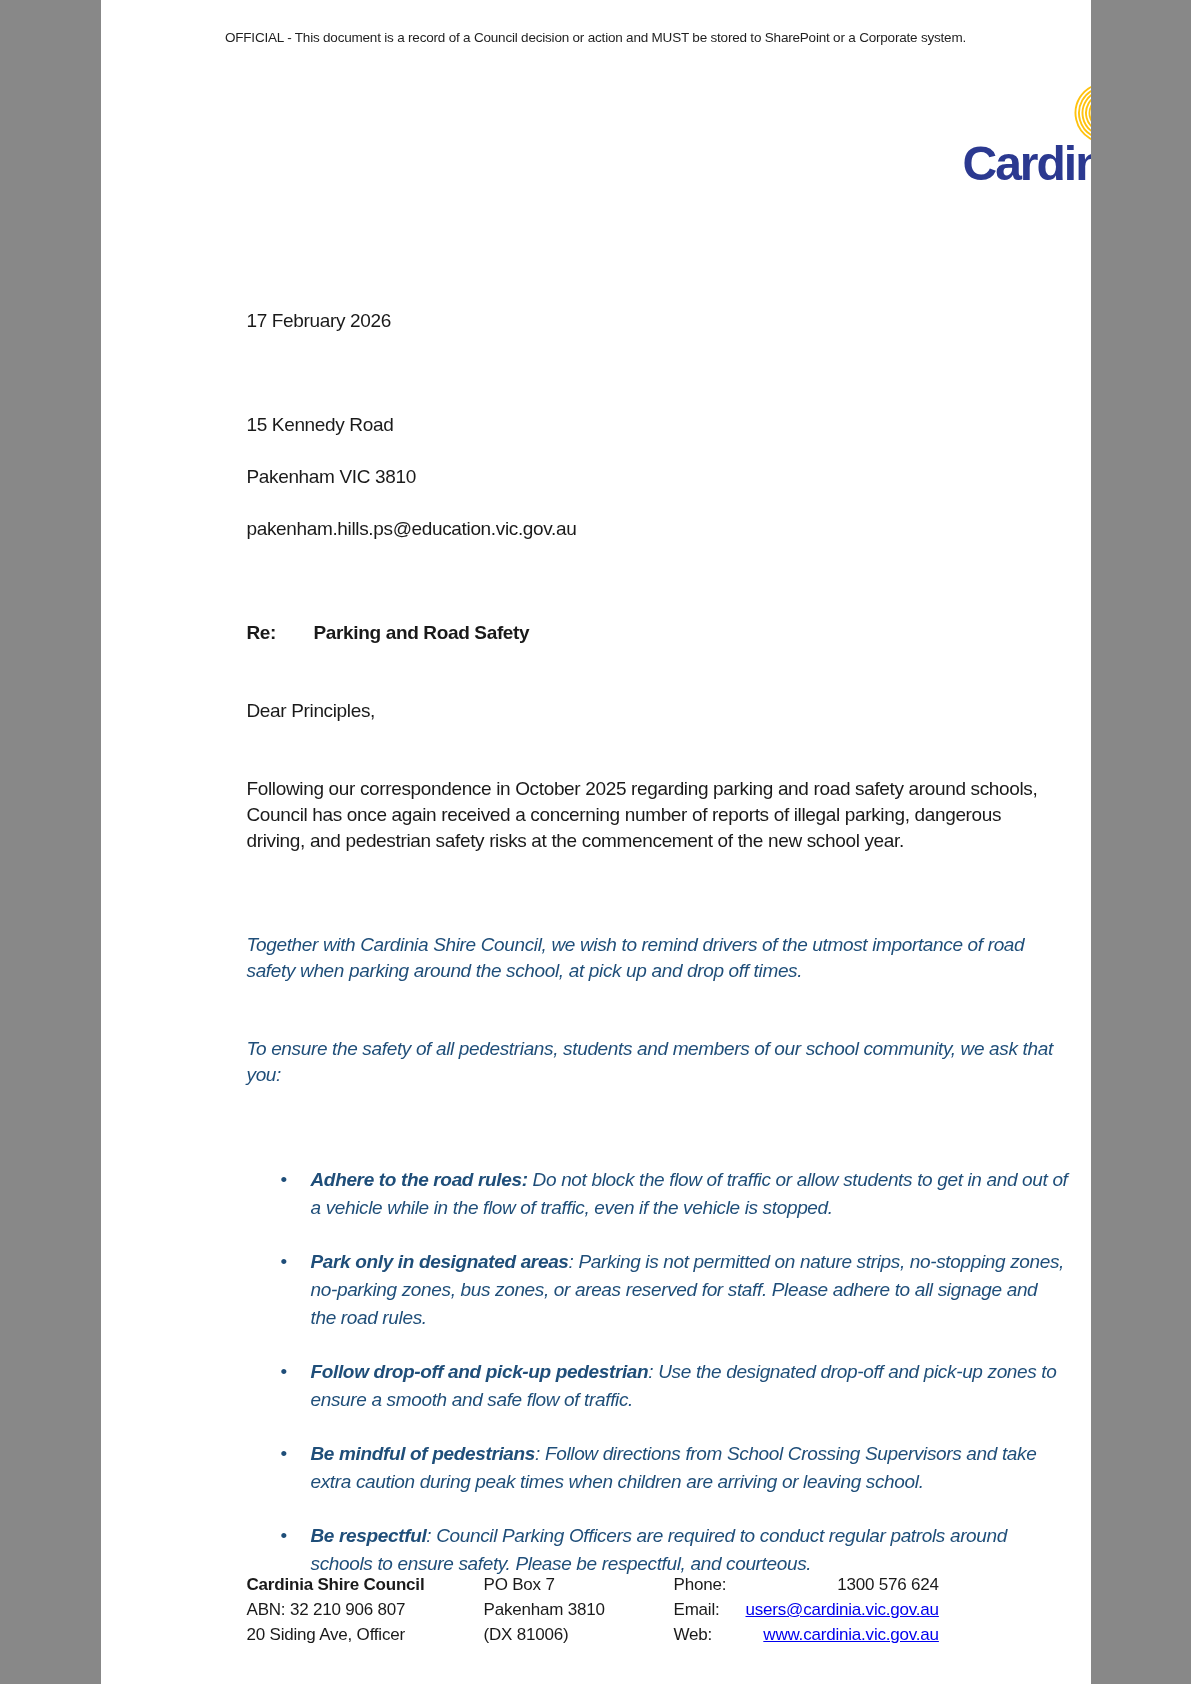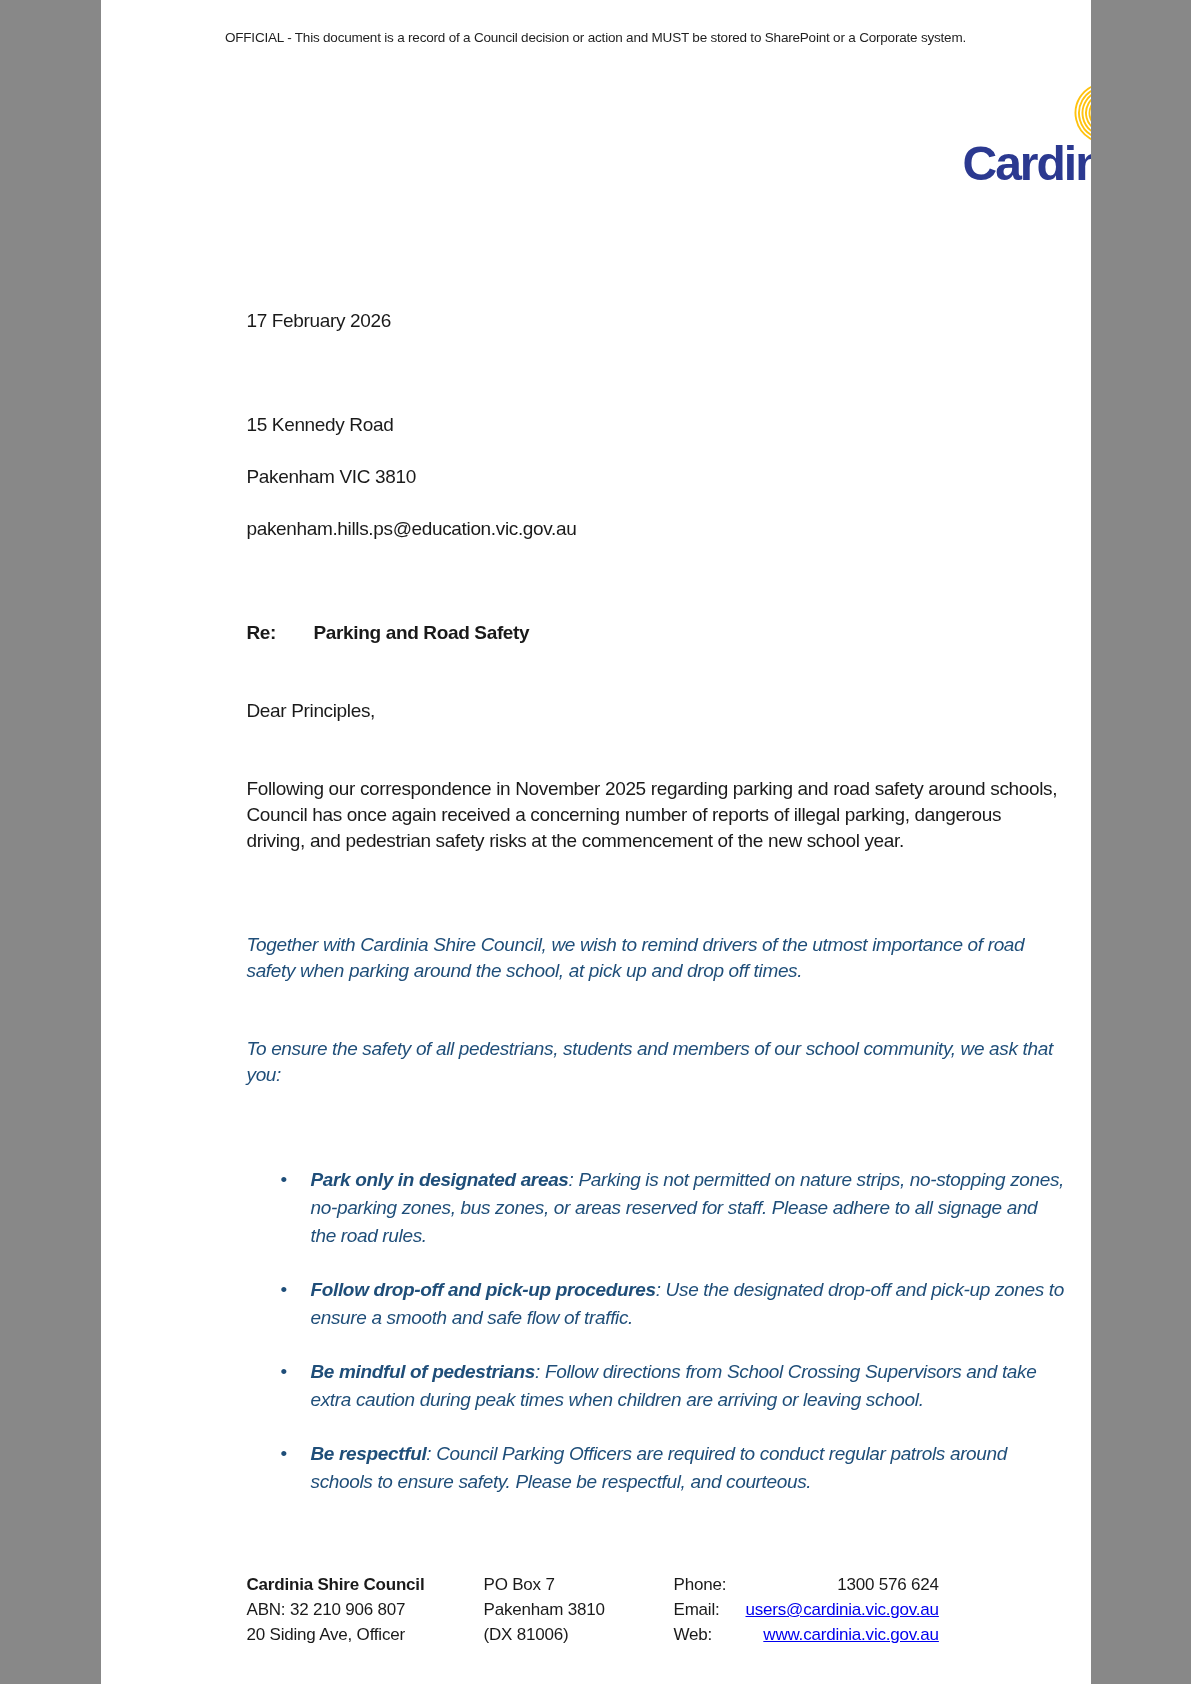--- a/index.html
+++ b/index.html
@@ -101,36 +101,38 @@
     <div class="address">
       <p>15 Kennedy Road</p>
       <p>Pakenham VIC 3810</p>
       <p>pakenham.hills.ps@education.vic.gov.au</p>
     </div>
 
     <p class="re"><span class="re-label">Re:</span><span>Parking and Road Safety</span></p>
 
     <p class="salutation">Dear Principles,</p>
 
-    <p class="para">Following our correspondence in November 2025 regarding parking and road safety around schools,
+    <p class="para">Following our correspondence in October 2025 regarding parking and road safety around schools,
 Council has once again received a concerning number of reports of illegal parking, dangerous
 driving, and pedestrian safety risks at the commencement of the new school year.</p>
 
 
     <p class="para navy italic">Together with Cardinia Shire Council, we wish to remind drivers of the utmost importance of road
 safety when parking around the school, at pick up and drop off times.</p>
 
     <p class="para navy italic">To ensure the safety of all pedestrians, students and members of our school community, we ask that
 you:</p>
 
     <ul class="bullets navy">
+      <li><span class="lead">Adhere to the road rules:</span><span class="rest"> Do not block the flow of traffic or allow students to get in and out of
+a vehicle while in the flow of traffic, even if the vehicle is stopped.</span></li>
       <li><span class="lead">Park only in designated areas</span><span class="rest">: Parking is not permitted on nature strips, no-stopping zones,
 no-parking zones, bus zones, or areas reserved for staff. Please adhere to all signage and
 the road rules.</span></li>
-      <li><span class="lead">Follow drop-off and pick-up procedures</span><span class="rest">: Use the designated drop-off and pick-up zones to
+      <li><span class="lead">Follow drop-off and pick-up pedestrian</span><span class="rest">: Use the designated drop-off and pick-up zones to
 ensure a smooth and safe flow of traffic.</span></li>
       <li><span class="lead">Be mindful of pedestrians</span><span class="rest">: Follow directions from School Crossing Supervisors and take
 extra caution during peak times when children are arriving or leaving school.</span></li>
       <li><span class="lead">Be respectful</span><span class="rest">: Council Parking Officers are required to conduct regular patrols around
 schools to ensure safety. Please be respectful, and courteous.</span></li>
     </ul>
 
     
 
     

